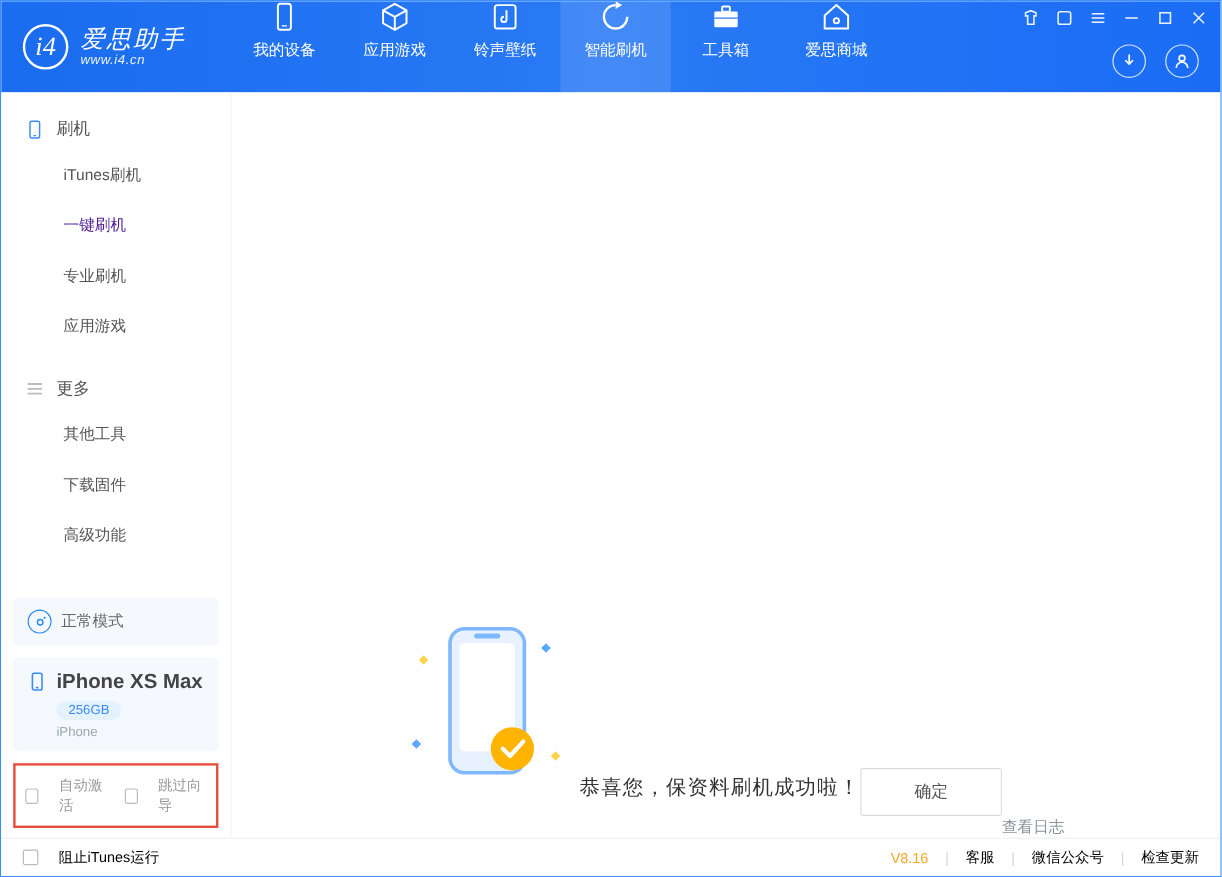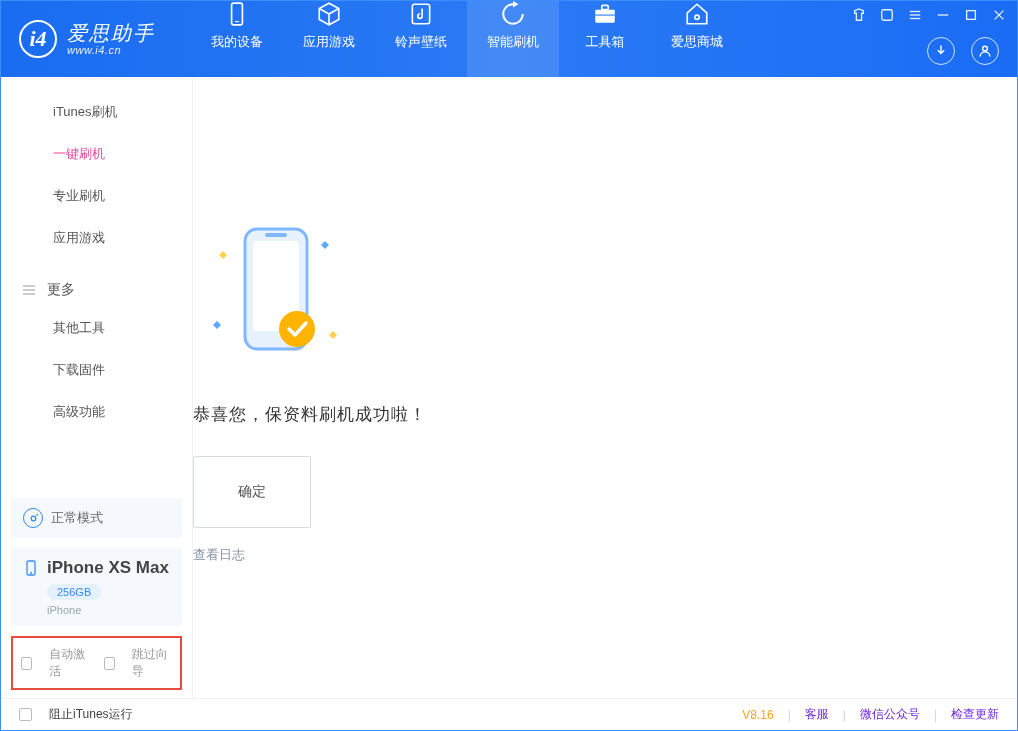--- a/index.html
+++ b/index.html
@@ -1,21 +1,21 @@
 <!DOCTYPE html>
 <html><head>
 <meta charset="utf-8">
 <style>
   * { box-sizing: border-box; margin: 0; padding: 0; font-family: "Microsoft YaHei", Arial, sans-serif; }
   body { background: #fff; width: 1018px; height: 731px; overflow: hidden; border: 1px solid #3b8eff; position: relative; }
 
   
   .header { height: 76px; background: linear-gradient(90deg, #1a6cf0 0%, #2a7af5 50%, #1a6cf5 100%); display: flex; align-items: center; color: #fff; position: relative; }
   .logo-area { display: flex; align-items: center; padding: 0 18px; gap: 10px; min-width: 190px; }
-  .logo-circle { width: 38px; height: 38px; border: 2px solid #fff; border-radius: 50%; display: flex; align-items: center; justify-content: center; font-weight: bold; font-style: italic; font-size: 22px; font-family: serif; }
+  .logo-circle { width: 38px; height: 38px; border: 2px solid #fff; border-radius: 50%; display: flex; align-items: center; justify-content: center; font-weight: normal; font-style: italic; font-size: 22px; font-family: serif; }
   .logo-text { display: flex; flex-direction: column; line-height: 1.1; font-style: italic; }
   .logo-title { font-size: 20px; letter-spacing: 2px; font-weight: 500; }
   .logo-sub { font-size: 11px; opacity: .9; letter-spacing: .5px; }
 
   .nav { display: flex; height: 100%; }
   .nav-item { width: 92px; display: flex; flex-direction: column; align-items: center; gap: 6px; cursor: pointer; font-size: 13px; position: relative; }
   .nav-item.active { background: rgba(255,255,255,.12); }
   .nav-icon { width: 26px; height: 26px; display: flex; align-items: center; justify-content: center; }
   .nav-icon svg { width: 26px; height: 26px; fill: #fff; stroke: #fff; }
 
@@ -23,56 +23,56 @@
   .wc { width: 16px; height: 16px; cursor: pointer; display: flex; align-items: center; justify-content: center; opacity: .9; }
   .wc svg { width: 14px; height: 14px; stroke: #fff; fill: none; stroke-width: 1.5; }
 
   .header-right { position: absolute; right: 18px; bottom: 12px; display: flex; gap: 16px; }
   .hr-btn { width: 28px; height: 28px; border: 1.5px solid rgba(255,255,255,.8); border-radius: 50%; display: flex; align-items: center; justify-content: center; cursor: pointer; }
   .hr-btn svg { width: 16px; height: 16px; stroke: #fff; fill: none; stroke-width: 1.8; }
 
   
   .body { display: flex; height: calc(100% - 76px - 32px); }
   .sidebar { width: 192px; border-right: 1px solid #eef1f5; background: #fff; display: flex; flex-direction: column; position: relative; }
-  .content { flex: 1; background: #fff; position: relative; display: flex; flex-direction: column; align-items: flex-start; justify-content: center; }
+  .content { flex: 1; background: #fff; position: relative; display: flex; flex-direction: row; align-items: flex-end; justify-content: center; }
 
   .side-section { padding: 14px 0 0 0; }
   .side-header { display: flex; align-items: center; gap: 10px; padding: 8px 20px; color: #555; font-size: 14px; }
   .side-header svg { width: 16px; height: 16px; }
   .side-list { }
   .side-item { padding: 12px 20px 12px 52px; font-size: 13px; color: #555; cursor: pointer; }
-  .side-item.active { color: #ec4899; }
+  .side-item.active { color: #4c1d95; }
 
   .sidebar-bottom { margin-top: auto; }
   .mode-box { margin: 10px; background: #f5f8fc; border-radius: 4px; padding: 10px 12px; display: flex; align-items: center; gap: 8px; color: #666; font-size: 13px; }
   .mode-box .mi { width: 20px; height: 20px; border-radius: 50%; border: 1.5px solid #2a8af5; display: flex; align-items: center; justify-content: center; }
   .mode-box .mi svg { width: 11px; height: 11px; }
 
   .device-box { margin: 0 10px 10px; background: #f5f8fc; border-radius: 4px; padding: 10px 12px; color: #666; font-size: 12px; }
   .device-box .dh { display: flex; align-items: center; gap: 8px; font-weight: 600; color: #444; font-size: 17px; }
   .device-box .dh .di { width: 16px; height: 16px; display: flex; align-items: center; justify-content: center; }
   .device-box .cap { display: inline-block; background: #e4f1ff; color: #3a8af5; border-radius: 10px; padding: 2px 10px; font-size: 11px; margin: 6px 0 4px 24px; }
   .device-box .dt { margin-left: 24px; color: #9aa; font-size: 11px; }
 
   .check-row { border: 2px solid #e74c3c; margin: 0 10px 8px; padding: 8px; display: flex; gap: 14px; align-items: center; font-size: 12px; color: #999; }
   .chk { display: flex; align-items: center; gap: 17px; cursor: pointer; }
   .chk-box { width: 13px; height: 13px; border: 1px solid #bbb; border-radius: 2px; }
 
   
   .phone-illustration { width: 160px; height: 170px; position: relative; margin-bottom: 22px; }
   .success-msg { font-size: 17px; color: #333; margin-bottom: 30px; letter-spacing: 1px; }
-  .ok-btn { border: 1px solid #d9dde3; background: #fff; padding: 26px 44px; font-size: 14px; color: #555; cursor: pointer; border-radius: 2px; margin-bottom: 18px; }
+  .ok-btn { border: 1px solid #d9dde3; background: #fff; padding: 10px 44px; font-size: 14px; color: #555; cursor: pointer; border-radius: 2px; margin-bottom: 18px; }
   .log-link { font-size: 13px; color: #8a93a0; cursor: pointer; }
 
   
   .statusbar { position: absolute; bottom: 0; left: 0; right: 0; height: 32px; border-top: 1px solid #eef1f5; display: flex; align-items: center; padding: 0 18px; font-size: 12px; color: #8a93a0; background: #fff; }
-  .statusbar .chk { color: #404040; }
+  .statusbar .chk { color: #000000; }
   .sb-right { margin-left: auto; display: flex; align-items: center; gap: 14px; }
   .sb-right .sep { color: #d0d5dc; }
-  .sb-link { cursor: pointer; color: #6d28d9; }
+  .sb-link { cursor: pointer; color: #000000; }
 </style>
 </head>
 <body>
 
 <div class="header">
   <div class="logo-area">
     <div class="logo-circle">i4</div>
     <div class="logo-text">
       <div class="logo-title">爱思助手</div>
       <div class="logo-sub">www.i4.cn</div>
@@ -183,20 +183,27 @@
           <circle cx="10" cy="7" r="3"></circle>
           <path d="M4 17 A6 6 0 0 1 16 17"></path>
         </svg>
       </div>
   </div>
 </div>
 
 <div class="body">
   <div class="sidebar">
     <div class="side-section">
+      <div class="side-header">
+        <svg viewBox="0 0 16 16" fill="none" stroke="#3a8af5" stroke-width="1.2">
+            <rect x="4" y="1" width="8" height="14" rx="1.5"></rect>
+            <line x1="7" y1="13" x2="9" y2="13"></line>
+          </svg>
+        <span>刷机</span>
+      </div>
       <div class="side-list">
         <div class="side-item">iTunes刷机</div>
         <div class="side-item active">一键刷机</div>
         <div class="side-item">专业刷机</div>
         <div class="side-item">应用游戏</div>
       </div>
     </div>
 
     <div class="side-section">
       <div class="side-header">

